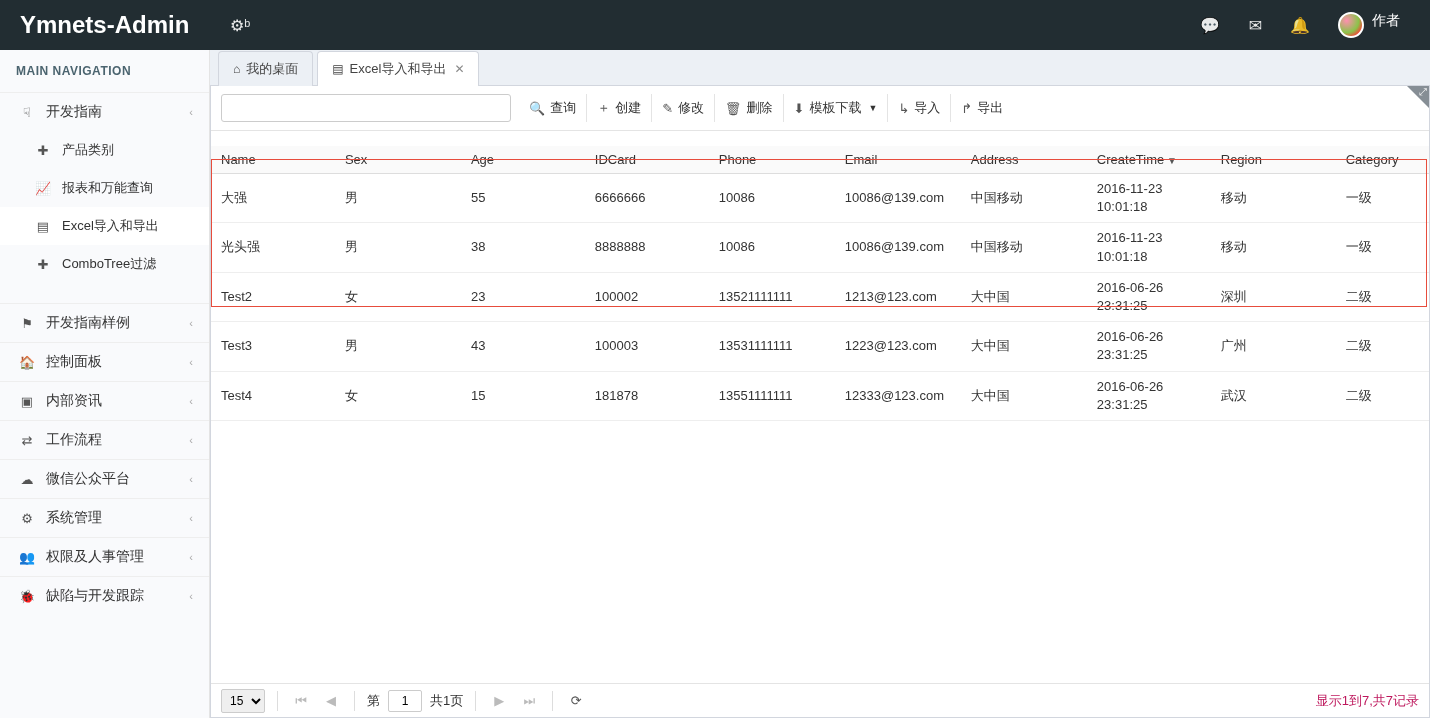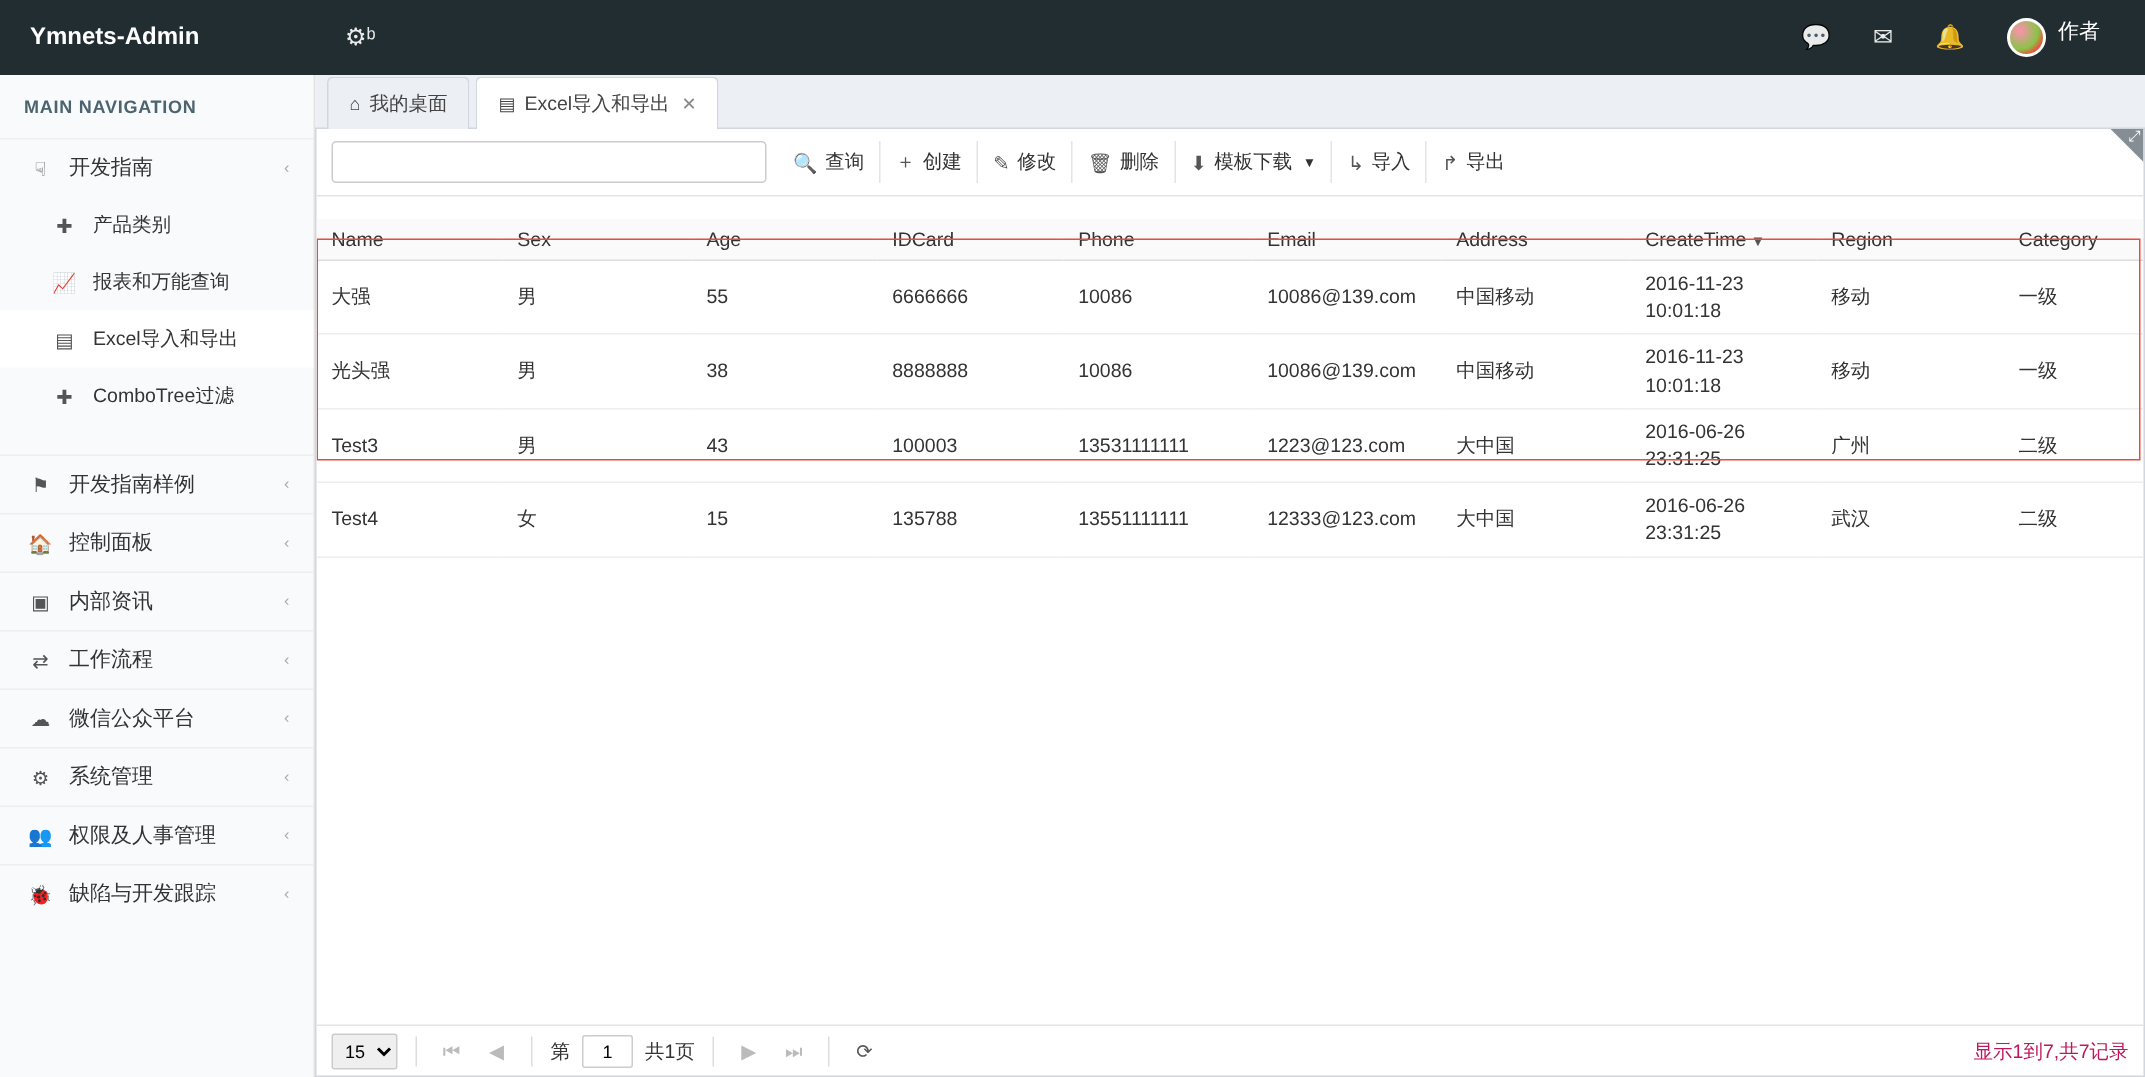--- a/index.html
+++ b/index.html
@@ -1,20 +1,20 @@
 <!DOCTYPE html>
 <html><head>
 <meta charset="utf-8">
 <style>
 * { box-sizing: border-box; margin: 0; padding: 0; }
 html, body { height: 100%; font-family: "Microsoft YaHei", Arial, sans-serif; font-size: 13px; color: #333; }
 body { display: flex; flex-direction: column; overflow: hidden; }
 
 .topbar { height: 50px; background: #222d32; display: flex; align-items: center; color: #fff; }
-.logo { width: 210px; padding-left: 20px; font-size: 16px; font-weight: bold; }
+.logo { width: 210px; padding-left: 20px; font-size: 24px; font-weight: bold; }
 .top-actions { display:flex; align-items:center; gap:6px; padding-left:20px; }
 .gear-icon { font-size:16px; opacity:.9; }
 .spacer { flex:1; }
 .top-right { display:flex; align-items:center; gap:28px; padding-right:30px; font-size:16px; }
 .top-right .icon { cursor:pointer; opacity:.9; }
 .user-area { display:flex; align-items:flex-start; gap:8px; font-size:14px; }
 .avatar { width:26px; height:26px; border-radius:50%; background: radial-gradient(circle at 30% 30%, #ff8fb1, #8bc34a 55%, #f44336 80%); border:2px solid #fff; }
 
 .main { flex:1; display:flex; overflow:hidden; }
 
@@ -252,36 +252,48 @@
                 <td>38</td>
                 <td>8888888</td>
                 <td>10086</td>
                 <td>10086@139.com</td>
                 <td>中国移动</td>
                 <td>2016-11-23 10:01:18</td>
                 <td>移动</td>
                 <td>一级</td>
               </tr>
               <tr>
+                <td>Test2</td>
+                <td>女</td>
+                <td>23</td>
+                <td>100002</td>
+                <td>13521111111</td>
+                <td>1213@123.com</td>
+                <td>大中国</td>
+                <td>2016-06-26 23:31:25</td>
+                <td>深圳</td>
+                <td>二级</td>
+              </tr>
+              <tr>
                 <td>Test3</td>
                 <td>男</td>
                 <td>43</td>
                 <td>100003</td>
                 <td>13531111111</td>
                 <td>1223@123.com</td>
                 <td>大中国</td>
                 <td>2016-06-26 23:31:25</td>
                 <td>广州</td>
                 <td>二级</td>
               </tr>
               <tr>
                 <td>Test4</td>
                 <td>女</td>
                 <td>15</td>
-                <td>135788</td>
+                <td>181878</td>
                 <td>13551111111</td>
                 <td>12333@123.com</td>
                 <td>大中国</td>
                 <td>2016-06-26 23:31:25</td>
                 <td>武汉</td>
                 <td>二级</td>
               </tr>
             </tbody>
         </table>
         <div id="hl-overlay" class="highlight-overlay" style="display: block; left: 0px; top: 27.5px; width: 1216px; height: 148.125px;"></div>

